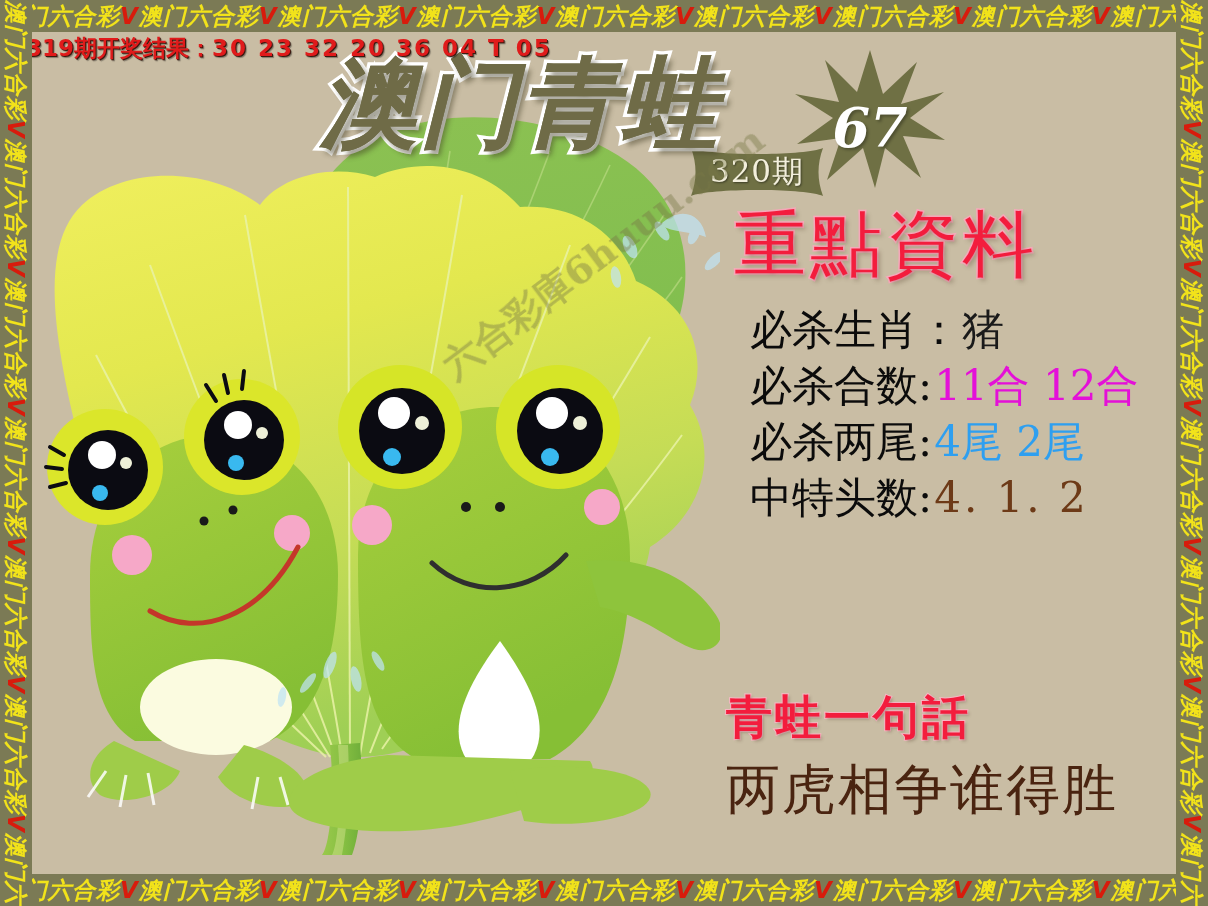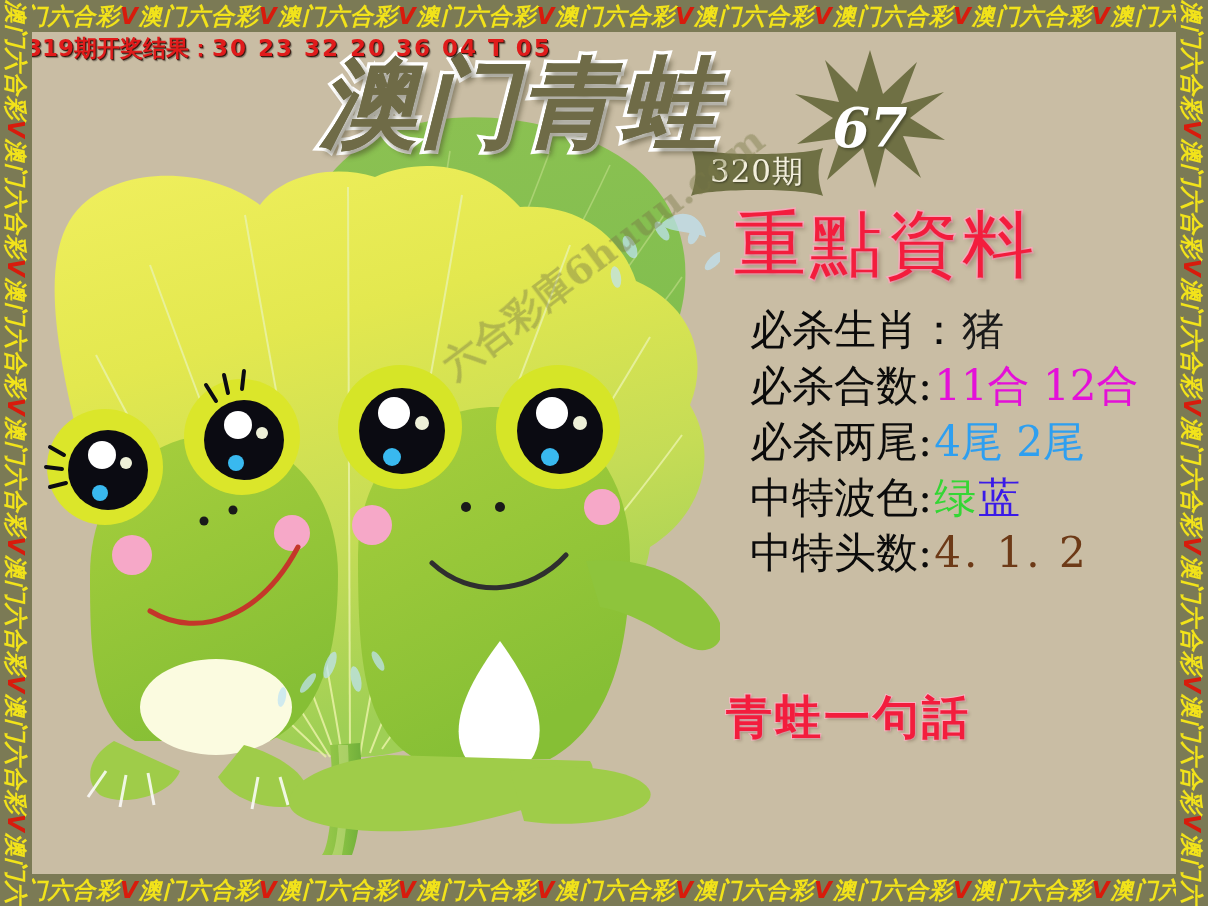--- a/index.html
+++ b/index.html
@@ -384,33 +384,31 @@
       </div>
 
       <div class="row">
         <span class="k">必杀合数:</span><span class="v v-magenta">11合 12合</span>
       </div>
 
       <div class="row">
         <span class="k">必杀两尾:</span><span class="v v-blue">4尾 2尾</span>
       </div>
 
-      <div class="row">
-        <span class="k">中特波色:</span><span class="v v-green">绿</span><span class="v v-indigo">蓝</span>
-      </div>
 
       <div class="row">
         <span class="k">中特头数:</span><span class="v v-brown">4. 1. 2</span>
       </div>
 
     </div>
   </div>
 
   <div class="slogan">
     <div class="slogan-head">青蛙一句話</div>
+    <div class="slogan-text">两虎相争谁得胜</div>
   </div>
 
   <div class="border-strip border-top">
     <span class="bstrip"><span>澳门六合彩</span><span class="bv">V</span><span>澳门六合彩</span><span class="bv">V</span><span>澳门六合彩</span><span class="bv">V</span><span>澳门六合彩</span><span class="bv">V</span><span>澳门六合彩</span><span class="bv">V</span><span>澳门六合彩</span><span class="bv">V</span><span>澳门六合彩</span><span class="bv">V</span><span>澳门六合彩</span><span class="bv">V</span><span>澳门六合彩</span></span>
   </div>
   <div class="border-strip border-bottom">
     <span class="bstrip"><span>澳门六合彩</span><span class="bv">V</span><span>澳门六合彩</span><span class="bv">V</span><span>澳门六合彩</span><span class="bv">V</span><span>澳门六合彩</span><span class="bv">V</span><span>澳门六合彩</span><span class="bv">V</span><span>澳门六合彩</span><span class="bv">V</span><span>澳门六合彩</span><span class="bv">V</span><span>澳门六合彩</span><span class="bv">V</span><span>澳门六合彩</span></span>
   </div>
   <div class="border-strip border-left">
     <div class="vstrip-inner"><span class="bstrip"><span>澳门六合彩</span><span class="bv">V</span><span>澳门六合彩</span><span class="bv">V</span><span>澳门六合彩</span><span class="bv">V</span><span>澳门六合彩</span><span class="bv">V</span><span>澳门六合彩</span><span class="bv">V</span><span>澳门六合彩</span><span class="bv">V</span><span>澳门六合彩</span></span></div>

